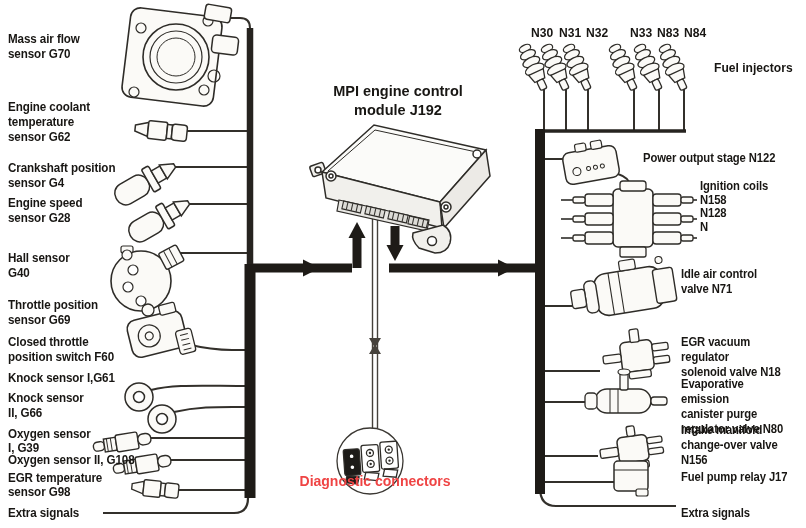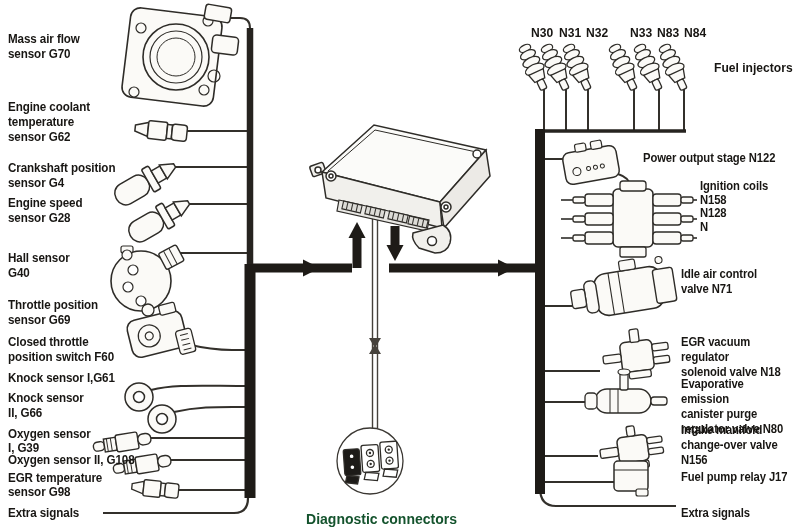--- a/index.html
+++ b/index.html
@@ -5,22 +5,22 @@
   html,body{margin:0;padding:0;background:#e8e8e8;}
   .stage{position:relative;width:806px;height:528px;background:#ffffff;overflow:hidden;
          font-family:"Liberation Sans",sans-serif;}
   svg{position:absolute;left:0;top:0;}
   .lbl{position:absolute;font:700 12.5px/15px "Liberation Sans",sans-serif;color:#181613;
        white-space:pre-line;letter-spacing:-0.1px;transform:scaleX(.93);transform-origin:0 0;}
   .lbl.rt{transform:scaleX(.9);}
   .lbl.tight{line-height:13.5px;}
   .title{position:absolute;left:298px;top:82px;width:200px;text-align:center;
          font:700 14.5px/19px "Liberation Sans",sans-serif;color:#181613;white-space:pre-line;}
-  .diag-lbl{position:absolute;left:293px;top:511px;width:164px;text-align:right;
-         font:700 14px/17px "Liberation Sans",sans-serif;color:#14532d;}
+  .diag-lbl{position:absolute;left:293px;top:473px;width:164px;text-align:center;
+         font:700 14px/17px "Liberation Sans",sans-serif;color:#ef4444;}
   .fuel-lbl{position:absolute;left:714px;top:60px;font:700 13px/15px "Liberation Sans",sans-serif;
          color:#181613;transform:scaleX(.93);transform-origin:0 0;}
   .inj-name{position:absolute;top:25px;font:700 13px/15px "Liberation Sans",sans-serif;
          color:#181613;transform:scaleX(.93);transform-origin:0 0;}
 </style>
 </head>
 <body>
 
 <div class="stage">
 
@@ -295,20 +295,22 @@
     <circle cx="10" cy="16.5" r="2.2" stroke-width="1" fill="#fff"></circle>
   </g>
 
   <g stroke="#2e2c28" fill="#fbfaf7">
     <rect x="614" y="461" width="34" height="30" rx="4" stroke-width="1.5"></rect>
     <line x1="614" y1="470" x2="648" y2="470" stroke-width="1.1"></line>
     <rect x="636" y="489" width="12" height="7" rx="2" stroke-width="1.2"></rect>
   </g>
 </svg>
 
+<div class="title">MPI engine control
+module J192</div>
 <div class="diag-lbl">Diagnostic connectors</div>
 
 <div class="lbl" style="left:8px;top:32px">Mass air flow
 sensor G70</div>
 <div class="lbl" style="left:8px;top:100px">Engine coolant
 temperature
 sensor G62</div>
 <div class="lbl" style="left:8px;top:161px">Crankshaft position
 sensor G4</div>
 <div class="lbl" style="left:8px;top:196px">Engine speed

